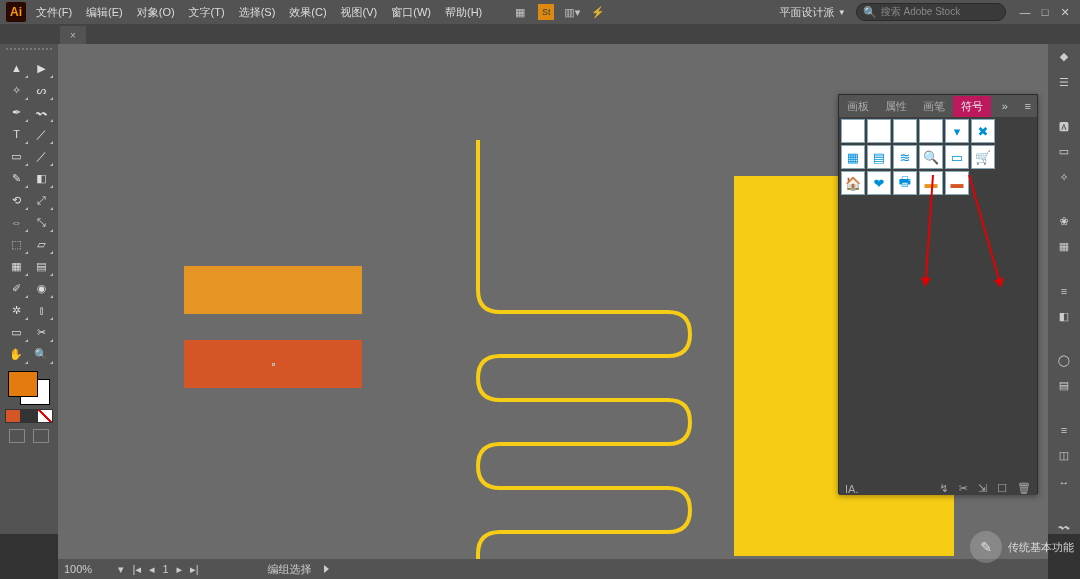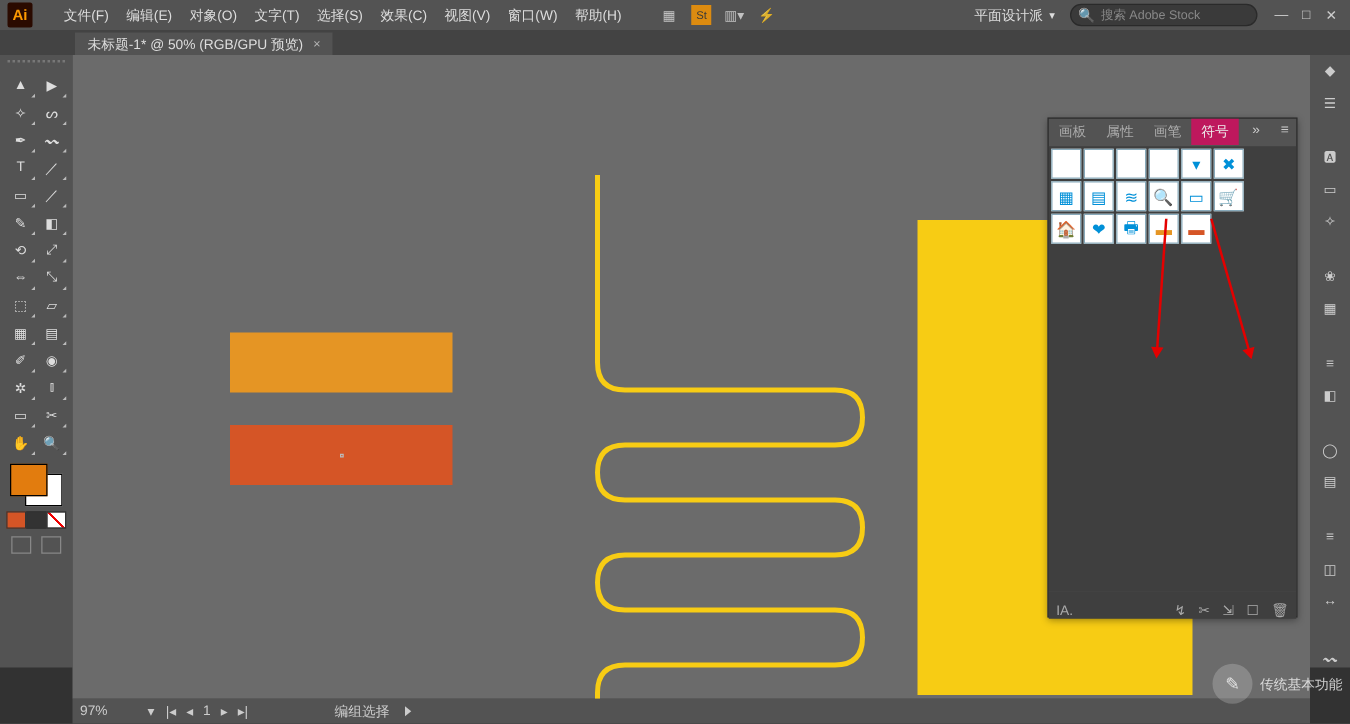--- a/index.html
+++ b/index.html
@@ -1,18 +1,18 @@
 <!DOCTYPE html>
 <html><head>
 <meta charset="utf-8">
 <style>
 *{margin:0;padding:0;box-sizing:border-box;font-family:"Microsoft YaHei",Arial,sans-serif;font-size:11px;user-select:none}
 body{width:1080px;height:579px;background:#323232;overflow:hidden;position:relative}
 .menubar{height:24px;background:#535353;display:flex;align-items:center;color:#ddd;padding:0 6px}
-.app-logo{width:20px;height:20px;background:#2a0a00;color:#ff9a00;display:flex;align-items:center;justify-content:center;font-weight:bold;font-size:12px;margin-right:25px;border-radius:2px}
+.app-logo{width:20px;height:20px;background:#2a0a00;color:#ff9a00;display:flex;align-items:center;justify-content:center;font-weight:bold;font-size:12px;margin-right:10px;border-radius:2px}
 .menubar .mi{margin-right:14px;cursor:default}
 .menubar .mid-icons{display:flex;gap:10px;margin-left:16px}
 .menubar .mid-icons span{width:16px;height:16px;display:flex;align-items:center;justify-content:center;opacity:.8}
 .menubar .spacer{flex:1}
 .workspace-sel{display:flex;align-items:center;gap:5px;margin-right:12px;cursor:pointer}
 .workspace-sel .chev{font-size:9px}
 .searchbox{width:150px;height:18px;background:#3a3a3a;border:1px solid #2a2a2a;border-radius:9px;display:flex;align-items:center;padding:0 6px;color:#888;gap:4px;margin-right:8px}
 .winctl{width:18px;height:14px;display:flex;align-items:center;justify-content:center;margin-left:2px;color:#ccc;cursor:pointer}
 .tabstrip{height:20px;background:#434343;display:flex;align-items:flex-end;padding-left:60px}
 .doctab{height:18px;background:#535353;color:#ddd;padding:2px 10px;display:flex;align-items:center;gap:8px;font-size:11px}
@@ -45,21 +45,21 @@
 .statusbar .lbl{margin-left:60px}
 .statusbar .flex{flex:1}
 
 .rect{position:absolute}
 .yellow-block{background:#f7cc14}
 .orange-block{background:#e59524}
 .red-block{background:#d55526}
 
 .panel{position:absolute;background:#535353;border:1px solid #2c2c2c;box-shadow:0 2px 6px rgba(0,0,0,.4)}
 .sym-panel{right:42px;top:50px;width:200px;height:400px}
-.sym-tabs{height:22px;display:flex;align-items:flex-start}
+.sym-tabs{height:22px;display:flex;align-items:center}
 .sym-tab{padding:3px 8px;color:#aaa;font-size:11px;cursor:pointer}
 .sym-tab.active{background:#be185d;color:#eee}
 .sym-tabs .more{margin-left:auto;padding:3px 6px;color:#ccc;cursor:pointer}
 .sym-body{background:#3f3f3f;height:356px;padding:2px}
 .sym-grid{display:flex;flex-wrap:wrap;gap:2px;width:160px}
 .sym-cell{width:24px;height:24px;background:#fff;display:flex;align-items:center;justify-content:center;font-size:13px;color:#0090d8;border:1px solid #8ab}
 .sym-foot{height:22px;background:#3f3f3f;display:flex;align-items:flex-end;padding:0 6px;color:#aaa;gap:10px}
 .sym-foot .flex{flex:1}
 .sym-foot span{cursor:pointer}
 
@@ -100,21 +100,20 @@
     <span>🔍</span>
     <span style="font-size:10px">搜索 Adobe Stock</span>
   </div>
   <div class="winctl">—</div>
   <div class="winctl">□</div>
   <div class="winctl">✕</div>
 </div>
 
 <div class="tabstrip">
   <div class="doctab">
-    <span>未标题-1* @ 50% (RGB/GPU 预览)</span>
     <span class="x">×</span>
   </div>
 </div>
 
 <div class="main">
 
   <div class="tbx">
     <div class="handle"></div>
     <div id="toolbox-rows">
         <div class="trow">
@@ -264,21 +263,21 @@
       <div class="flex"></div>
       <span>↯</span>
       <span>✂</span>
       <span>⇲</span>
       <span>☐</span>
       <span>🗑</span>
     </div>
   </div>
 
   <div class="statusbar">
-    <span class="zoom">97%</span>
+    <span class="zoom">100%</span>
     <span>▾</span>
     <div class="stepper">
       <span>|◂</span>
       <span>◂</span>
       <span>1</span>
       <span>▸</span>
       <span>▸|</span>
     </div>
     <span class="lbl">编组选择</span>
     <div class="tri"></div>

